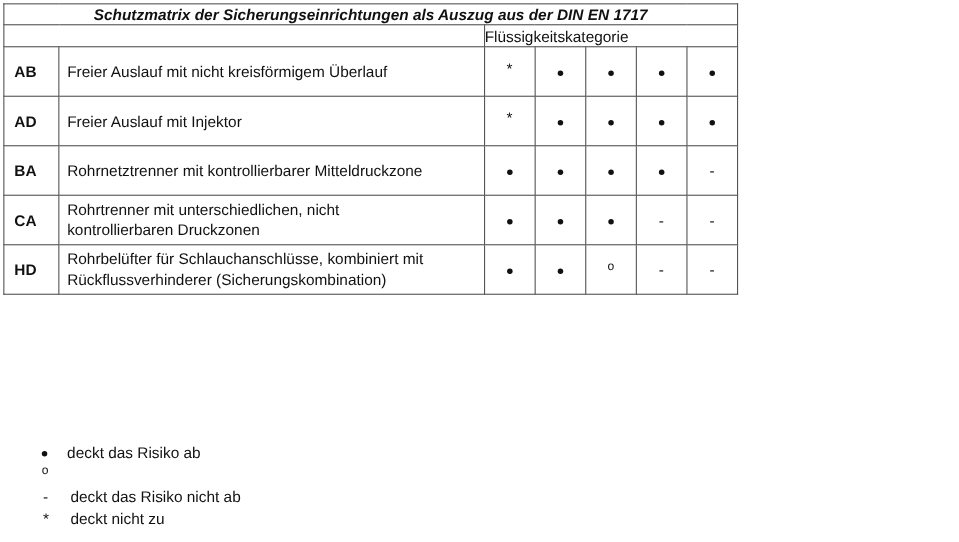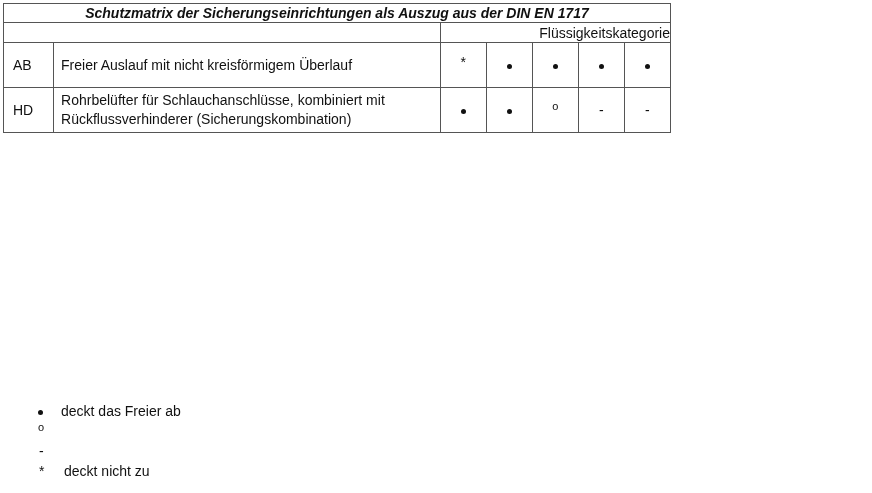--- a/index.html
+++ b/index.html
@@ -2,23 +2,23 @@
 <html><head>
 <meta charset="utf-8">
 <style>
   html, body { margin: 0; padding: 0; background: #ffffff; }
   body { width: 872px; height: 493px; position: relative; overflow: hidden;
          font-family: "Liberation Sans", sans-serif; color: #111; }
   table.matrix { position: absolute; left: 3px; top: 3px; border-collapse: collapse;
                  table-layout: fixed; width: 668px; padding-left: 40px; }
   table.matrix td { border: 1px solid #555; padding: 0; font-size: 14px; }
   .title { height: 18px; text-align: center; font-style: italic; font-weight: bold; font-size: 14px; }
-  .cat-head { height: 19px; text-align: right; font-size: 14px; }
+  .cat-head { height: 19px; text-align: left; font-size: 14px; }
   .hdr { height: 19px; text-align: center; font-size: 14px; }
-  .code { font-weight: normal; padding-left: 9px !important; font-size: 14px; }
+  .code { font-weight: bold; padding-left: 9px !important; font-size: 14px; }
   .desc { padding-left: 7px !important; line-height: 19px; font-size: 14px; }
   .sym { text-align: center; font-size: 14px; }
   .sym .dot { display: inline-block; width: 5px; height: 5px; border-radius: 50%; background: #111; vertical-align: middle; }
   .sym .ring { font-size: 11px; position: relative; top: -1px; }
   .sym .ring.raised { top: -5px; }
   tr.data td { height: 44px; }
   .legend { position: absolute; left: 36px; top: 401px; font-size: 14px; }
   .legend-row { height: 20px; display: flex; align-items: center; }
   .legend-sym { width: 25px; display: inline-block; text-align: left; }
   .legend-sym .dot { display: inline-block; width: 5px; height: 5px; border-radius: 50%; background: #111; margin-left: 2px; vertical-align: middle; }
@@ -52,42 +52,77 @@
         <td class="desc">
           <div>Freier Auslauf mit nicht kreisförmigem Überlauf</div>
         </td>
         <td class="sym"><span style="position: relative; top: -3px;">*</span></td>
         <td class="sym"><span class="dot"></span></td>
         <td class="sym"><span class="dot"></span></td>
         <td class="sym"><span class="dot"></span></td>
         <td class="sym"><span class="dot"></span></td>
       </tr>
       <tr class="data">
+        <td class="code">AD</td>
+        <td class="desc">
+          <div>Freier Auslauf mit Injektor</div>
+        </td>
+        <td class="sym"><span style="position: relative; top: -3px;">*</span></td>
+        <td class="sym"><span class="dot"></span></td>
+        <td class="sym"><span class="dot"></span></td>
+        <td class="sym"><span class="dot"></span></td>
+        <td class="sym"><span class="dot"></span></td>
+      </tr>
+      <tr class="data">
+        <td class="code">BA</td>
+        <td class="desc">
+          <div>Rohrnetztrenner mit kontrollierbarer Mitteldruckzone</div>
+        </td>
+        <td class="sym"><span class="dot"></span></td>
+        <td class="sym"><span class="dot"></span></td>
+        <td class="sym"><span class="dot"></span></td>
+        <td class="sym"><span class="dot"></span></td>
+        <td class="sym"><span>-</span></td>
+      </tr>
+      <tr class="data">
+        <td class="code">CA</td>
+        <td class="desc">
+          <div>Rohrtrenner mit unterschiedlichen, nicht</div>
+          <div>kontrollierbaren Druckzonen</div>
+        </td>
+        <td class="sym"><span class="dot"></span></td>
+        <td class="sym"><span class="dot"></span></td>
+        <td class="sym"><span class="dot"></span></td>
+        <td class="sym"><span>-</span></td>
+        <td class="sym"><span>-</span></td>
+      </tr>
+      <tr class="data">
         <td class="code">HD</td>
         <td class="desc">
           <div>Rohrbelüfter für Schlauchanschlüsse, kombiniert mit</div>
           <div>Rückflussverhinderer (Sicherungskombination)</div>
         </td>
         <td class="sym"><span class="dot"></span></td>
         <td class="sym"><span class="dot"></span></td>
         <td class="sym"><span class="ring raised">o</span></td>
         <td class="sym"><span>-</span></td>
         <td class="sym"><span>-</span></td>
       </tr>
     </tbody>
 </table>
 
 <div class="legend" id="legend">
     <div class="legend-row">
       <span class="legend-sym"><span class="dot"></span></span>
-      <span>deckt das Freier ab</span>
+      <span>deckt das Risiko ab</span>
     </div>
     <div class="legend-row">
       <span class="legend-sym"><span class="ring">o</span></span>
     </div>
     <div class="legend-row">
       <span class="legend-sym" style="padding-left: 3px;">-</span>
+      <span>deckt das Risiko nicht ab</span>
     </div>
     <div class="legend-row">
       <span class="legend-sym" style="padding-left: 3px;">*</span>
       <span>deckt nicht zu</span>
     </div>
   </div>
 
 </body></html>

